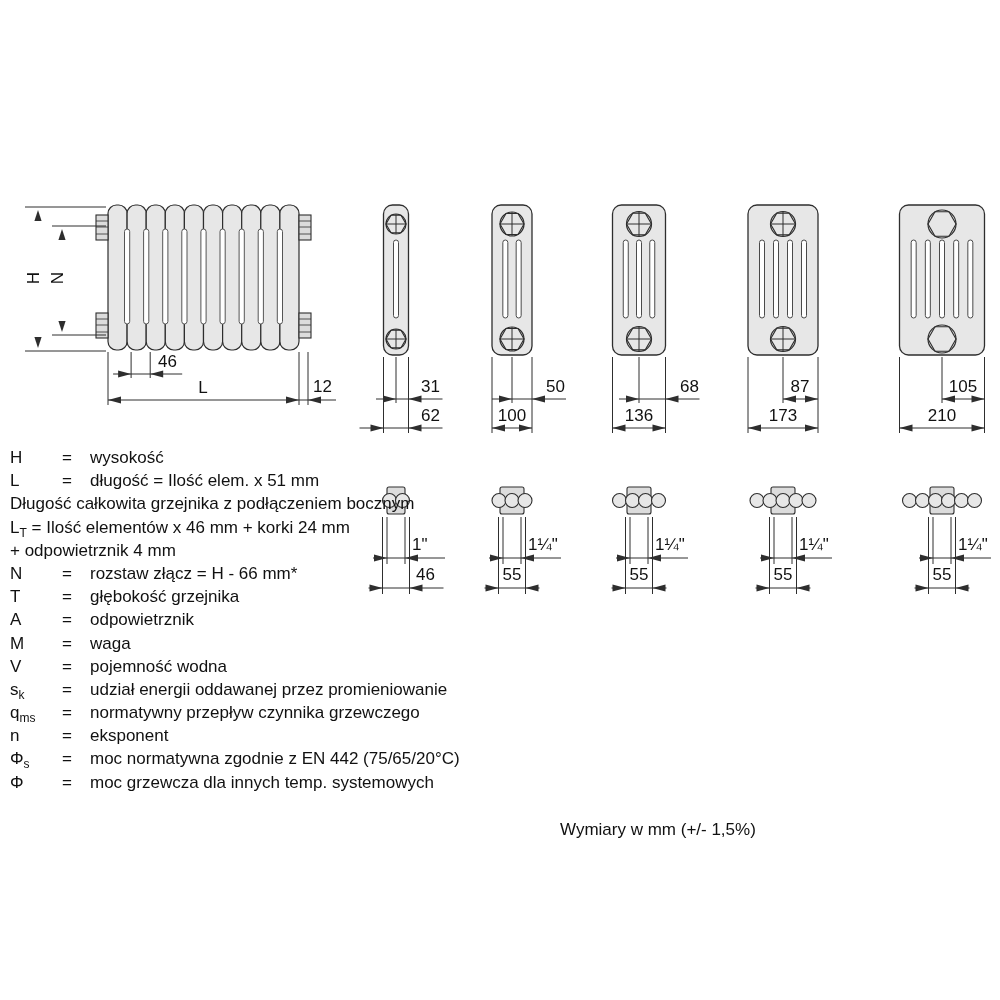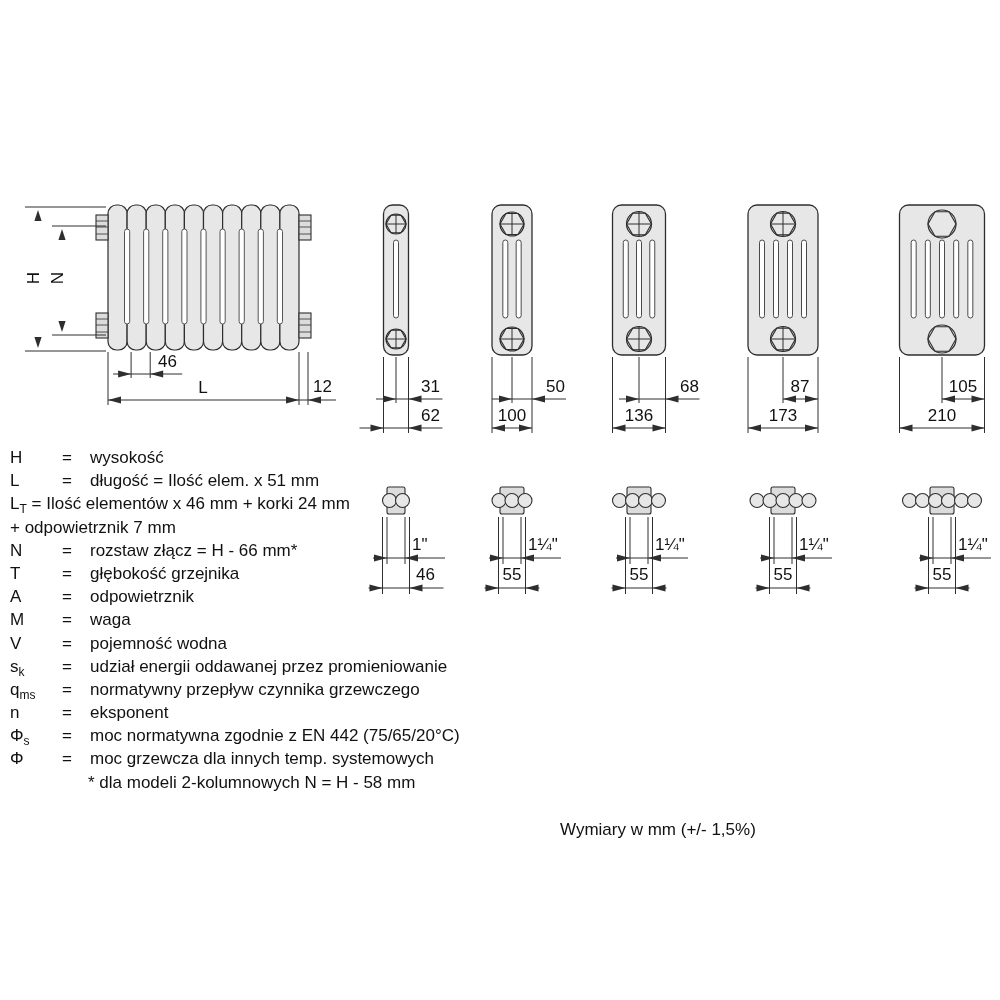--- a/index.html
+++ b/index.html
@@ -289,29 +289,29 @@
       <text class="dimlabel" x="799" y="550">1¼"</text>
       <text class="dimlabel" x="783" y="580" text-anchor="middle">55</text>
       <text class="dimlabel" x="958" y="550">1¼"</text>
       <text class="dimlabel" x="942" y="580" text-anchor="middle">55</text>
     </g>
   </svg>
 
   <div id="legend">
     <div class="lrow"><span class="sym"><span>H</span><sub></sub></span><span class="eq">=</span><span class="txt">wysokość</span></div>
     <div class="lrow"><span class="sym"><span>L</span><sub></sub></span><span class="eq">=</span><span class="txt">długość = Ilość elem. x 51 mm</span></div>
+    <div class="lrow plain"><span class="txt">Długość całkowita grzejnika z podłączeniem bocznym</span></div>
     <div class="lrow plain"><span class="sym"><span>L</span><sub>T</sub></span><span class="txt"> = Ilość elementów x 46 mm + korki 24 mm</span></div>
-    <div class="lrow plain"><span class="txt">+ odpowietrznik 7 mm</span></div>
+    <div class="lrow plain"><span class="txt">+ odpowietrznik 4 mm</span></div>
     <div class="lrow"><span class="sym"><span>N</span><sub></sub></span><span class="eq">=</span><span class="txt">rozstaw złącz = H - 66 mm*</span></div>
     <div class="lrow"><span class="sym"><span>T</span><sub></sub></span><span class="eq">=</span><span class="txt">głębokość grzejnika</span></div>
     <div class="lrow"><span class="sym"><span>A</span><sub></sub></span><span class="eq">=</span><span class="txt">odpowietrznik</span></div>
     <div class="lrow"><span class="sym"><span>M</span><sub></sub></span><span class="eq">=</span><span class="txt">waga</span></div>
     <div class="lrow"><span class="sym"><span>V</span><sub></sub></span><span class="eq">=</span><span class="txt">pojemność wodna</span></div>
     <div class="lrow"><span class="sym"><span>s</span><sub>k</sub></span><span class="eq">=</span><span class="txt">udział energii oddawanej przez promieniowanie</span></div>
     <div class="lrow"><span class="sym"><span>q</span><sub>ms</sub></span><span class="eq">=</span><span class="txt">normatywny przepływ czynnika grzewczego</span></div>
     <div class="lrow"><span class="sym"><span>n</span><sub></sub></span><span class="eq">=</span><span class="txt">eksponent</span></div>
     <div class="lrow"><span class="sym"><span>Φ</span><sub>s</sub></span><span class="eq">=</span><span class="txt">moc normatywna zgodnie z EN 442 (75/65/20°C)</span></div>
     <div class="lrow"><span class="sym"><span>Φ</span><sub></sub></span><span class="eq">=</span><span class="txt">moc grzewcza dla innych temp. systemowych</span></div>
-    <div class="lrow plain indent"><span class="txt">* dla modeli 2-kolumnowych N = H - 58 mm</span></div>
   </div>
 
   <div id="footer-note">Wymiary w mm (+/- 1,5%)</div>
 </div>
 
 </body></html>

